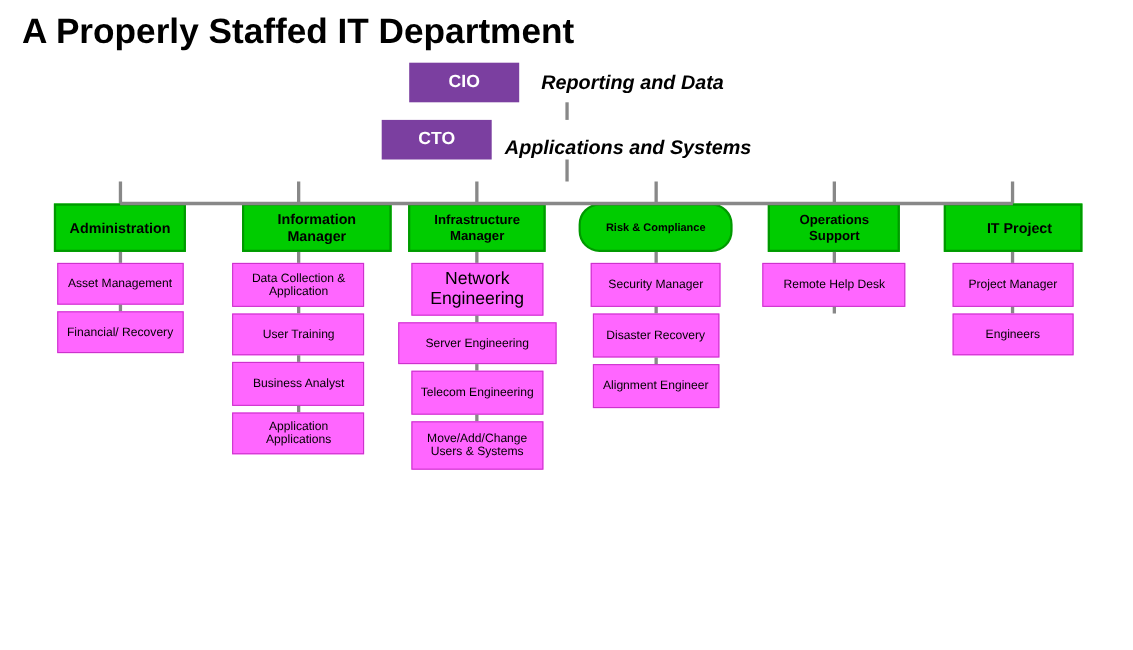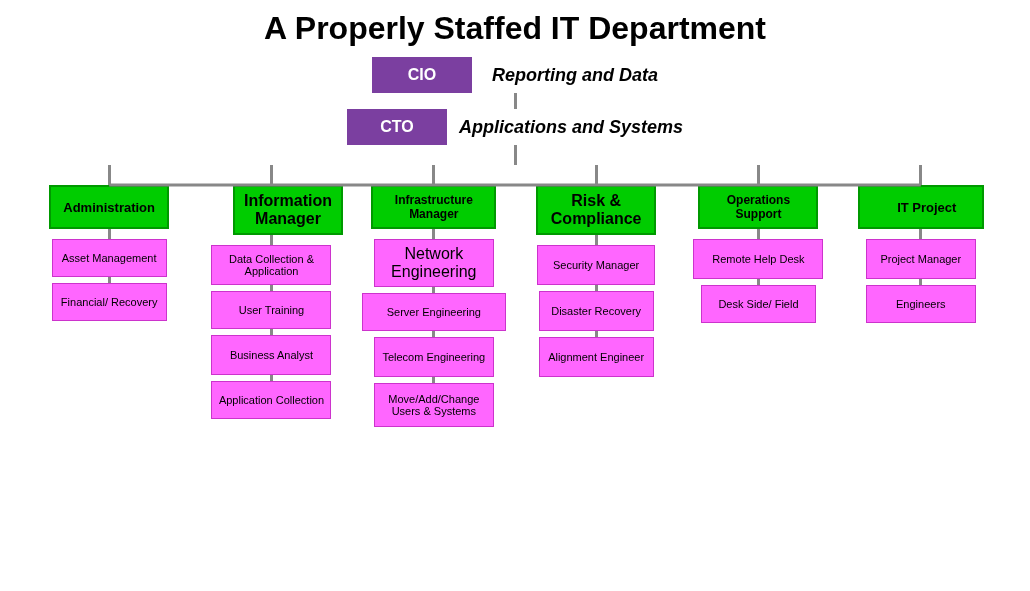--- a/index.html
+++ b/index.html
@@ -11,21 +11,20 @@
       overflow: hidden;
     }
     .page {
       width: 1030px;
       min-height: 591px;
       background: white;
       padding: 10px 20px 20px 20px;
       position: relative;
     }
     .title {
-      text-align: center;
       font-size: 32px;
       font-weight: 900;
       color: black;
       margin-bottom: 10px;
       font-family: Arial, sans-serif;
     }
     
     .org-chart {
       display: flex;
       flex-direction: column;
@@ -107,21 +106,21 @@
       <div style="flex:1;"></div>
       <div style="display:flex; flex-direction:column; align-items:center; width:200px;">
 
         <div style="display:flex; align-items:center; gap:20px; width:400px; justify-content:center;">
           <div class="node-purple" style="width:100px;">CIO</div>
           <span class="side-label" style="font-size:18px;">Reporting and Data</span>
         </div>
 
         <div class="connector-v" style="height:16px;"></div>
 
-        <div style="display:flex; align-items:center; gap:12px; width:400px; justify-content:center;">
+        <div style="display:flex; align-items:flex-end; gap:12px; width:400px; justify-content:center;">
           <div class="node-purple" style="width:100px;">CTO</div>
           <span class="side-label" style="font-size:18px;">Applications and Systems</span>
         </div>
 
         <div class="connector-v" style="height:20px;"></div>
       </div>
       <div style="flex:1;"></div>
     </div>
 
     <div style="width:100%; position:relative; display:flex; flex-direction:column; align-items:center;">
@@ -134,69 +133,68 @@
           <div class="connector-v" style="height:10px; background:#888;"></div>
           <div class="child-node-wrapper">
             <div class="node-pink" style="width:115px; min-height:38px; font-size:11px;">Asset Management</div>
             <div class="connector-v" style="height:6px; background:#888;"></div>
             <div class="node-pink" style="width:115px; min-height:38px; font-size:11px;">Financial/ Recovery</div>
           </div>
         </div>
 
         <div class="branch-col">
           <div class="connector-v" style="height:20px; background:#888;"></div>
-          <div class="node-green" style="width:110px; min-height:44px; font-size:16px;margin-left:33px;">Information Manager</div>
+          <div class="node-green" style="width:136px; min-height:44px; font-size:13px;margin-left:33px;">Information Manager</div>
           <div class="connector-v" style="height:10px; background:#888;"></div>
           <div class="child-node-wrapper">
             <div class="node-pink" style="width:120px; min-height:40px; font-size:11px;">Data Collection &amp; Application</div>
             <div class="connector-v" style="height:6px; background:#888;"></div>
             <div class="node-pink" style="width:120px; min-height:38px; font-size:11px;">User Training</div>
             <div class="connector-v" style="height:6px; background:#888;"></div>
             <div class="node-pink" style="width:120px; min-height:40px; font-size:11px;">Business Analyst</div>
             <div class="connector-v" style="height:6px; background:#888;"></div>
-            <div class="node-pink" style="width:120px; min-height:38px; font-size:11px;">Application Collection</div>
+            <div class="node-pink" style="width:120px; min-height:38px; font-size:11px;">Application Applications</div>
           </div>
         </div>
 
         <div class="branch-col">
           <div class="connector-v" style="height:20px; background:#888;"></div>
           <div class="node-green" style="width:125px; min-height:44px; font-size:12px;">Infrastructure Manager</div>
           <div class="connector-v" style="height:10px; background:#888;"></div>
           <div class="child-node-wrapper">
             <div class="node-pink" style="width:120px; min-height:40px; font-size:16px;">Network Engineering</div>
             <div class="connector-v" style="height:6px; background:#888;"></div>
             <div class="node-pink" style="width:144px; min-height:38px; font-size:11px;">Server Engineering</div>
             <div class="connector-v" style="height:6px; background:#888;"></div>
             <div class="node-pink" style="width:120px; min-height:40px; font-size:11px;">Telecom Engineering</div>
             <div class="connector-v" style="height:6px; background:#888;"></div>
             <div class="node-pink" style="width:120px; min-height:44px; font-size:11px;">Move/Add/Change Users &amp; Systems</div>
           </div>
         </div>
 
         <div class="branch-col">
           <div class="connector-v" style="height:20px; background:#888;"></div>
-          <div class="node-green" style="width:120px; min-height:44px; font-size:16px;">Risk &amp; Compliance</div>
+          <div class="node-green" style="width:140px; min-height:44px; font-size:10px;border-radius:19px;">Risk &amp; Compliance</div>
           <div class="connector-v" style="height:10px; background:#888;"></div>
           <div class="child-node-wrapper">
             <div class="node-pink" style="width:118px; min-height:40px; font-size:11px;">Security Manager</div>
             <div class="connector-v" style="height:6px; background:#888;"></div>
             <div class="node-pink" style="width:115px; min-height:40px; font-size:11px;">Disaster Recovery</div>
             <div class="connector-v" style="height:6px; background:#888;"></div>
             <div class="node-pink" style="width:115px; min-height:40px; font-size:11px;">Alignment Engineer</div>
           </div>
         </div>
 
         <div class="branch-col">
           <div class="connector-v" style="height:20px; background:#888;"></div>
           <div class="node-green" style="width:120px; min-height:44px; font-size:12px;">Operations Support</div>
           <div class="connector-v" style="height:10px; background:#888;"></div>
           <div class="child-node-wrapper">
             <div class="node-pink" style="width:130px; min-height:40px; font-size:11px;">Remote Help Desk</div>
             <div class="connector-v" style="height:6px; background:#888;"></div>
-            <div class="node-pink" style="width:115px; min-height:38px; font-size:11px;">Desk Side/ Field</div>
           </div>
         </div>
 
         <div class="branch-col">
           <div class="connector-v" style="height:20px; background:#888;"></div>
           <div class="node-green" style="width:126px; min-height:44px; font-size:13px;padding-left:20px;">IT Project</div>
           <div class="connector-v" style="height:10px; background:#888;"></div>
           <div class="child-node-wrapper">
             <div class="node-pink" style="width:110px; min-height:40px; font-size:11px;">Project Manager</div>
             <div class="connector-v" style="height:6px; background:#888;"></div>

